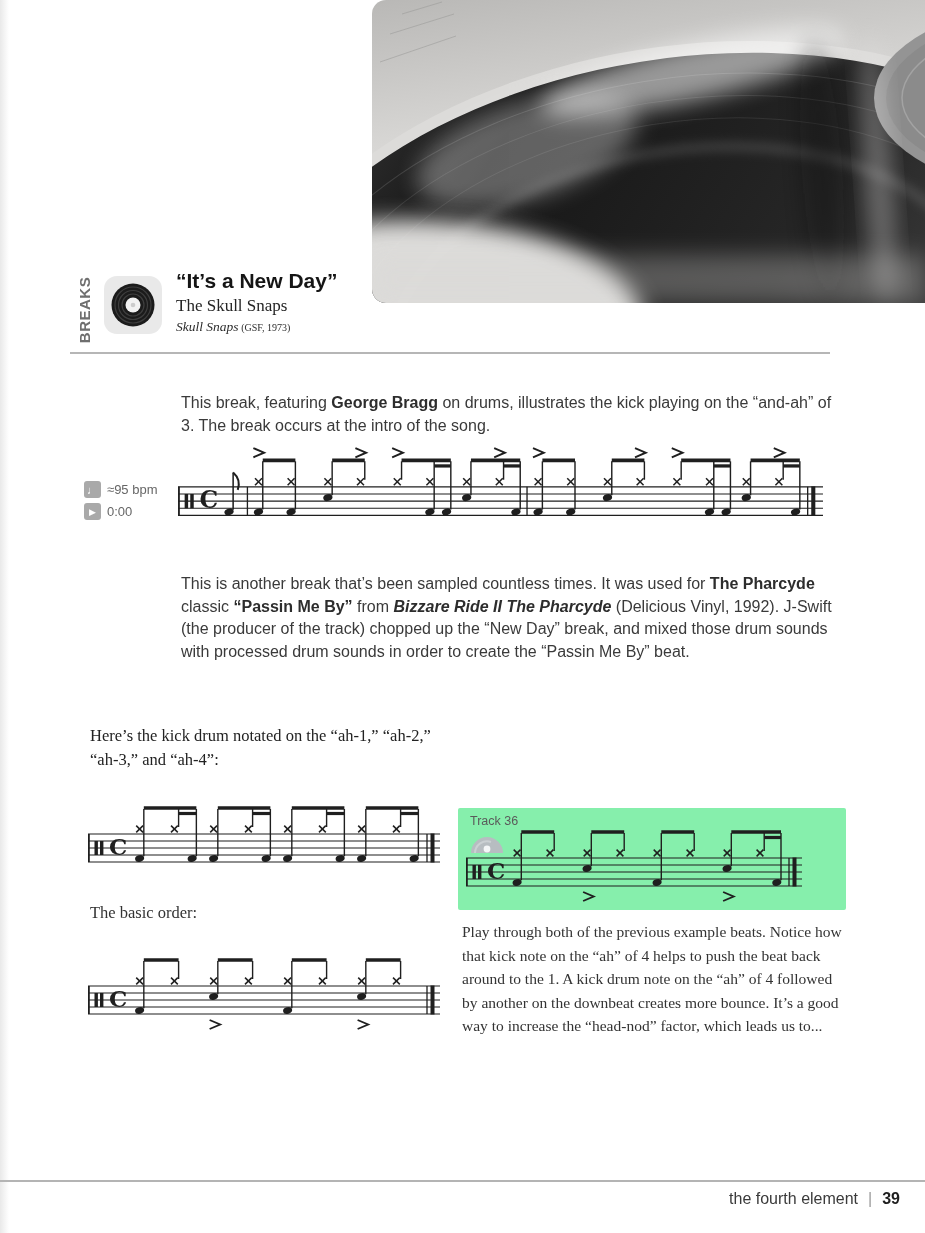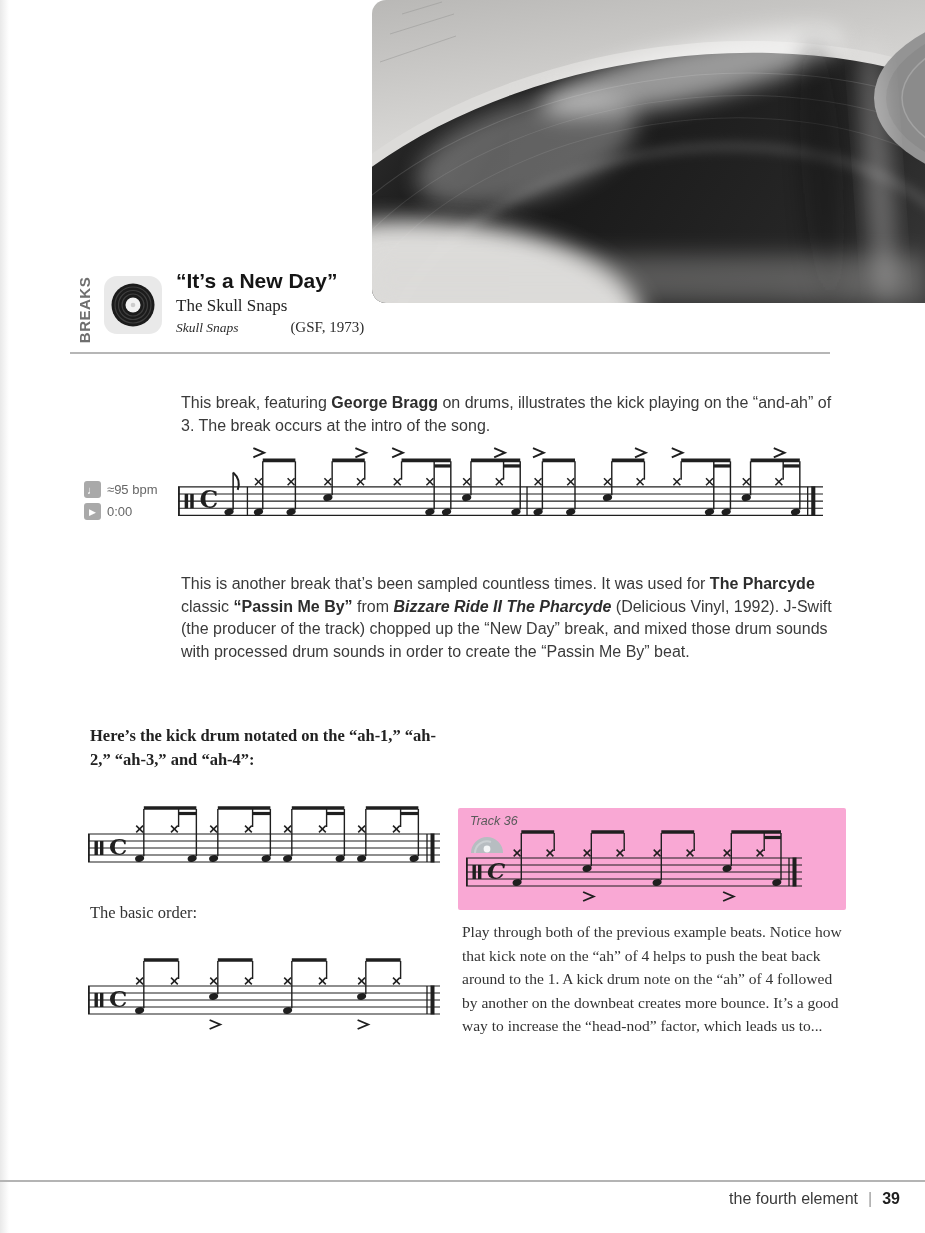--- a/index.html
+++ b/index.html
@@ -14,44 +14,44 @@
   
   .breaks-label{position:absolute;left:84px;top:310px;transform:translate(-50%,-50%) rotate(-90deg);
         font-weight:bold;font-size:15px;letter-spacing:.5px;color:#6f6f6f;white-space:nowrap;}
   .app-icon{position:absolute;left:104px;top:276px;width:58px;height:58px;background:#e9e9e9;
         border-radius:13px;display:flex;align-items:center;justify-content:center;}
   .hdr{position:absolute;left:176px;top:269px;}
   .hdr .title{font-size:21px;font-weight:bold;color:#151515;margin:0 0 3px 0;}
   .hdr .artist{font-family:"Liberation Serif",serif;font-size:17px;color:#242424;margin:0 0 3px 0;}
   .hdr .album-line{font-family:"Liberation Serif",serif;font-size:13.5px;color:#2c2c2c;}
   .hdr .album-line .al{font-style:italic;}
-  .hdr .album-line .ai{font-size:15px;margin-left:48px;}
+  .hdr .album-line .ai{font-size:10px;}
   .hrule{position:absolute;left:70px;top:352px;width:760px;height:2px;background:#b6b6b6;}
   
   .p-sans{position:absolute;font-size:16px;line-height:22.5px;color:#3a3a3a;margin:8px;}
   #intro{left:173px;top:384px;width:652px;}
   #sampled{left:173px;top:565px;width:656px;}
   .p-serif{position:absolute;font-family:"Liberation Serif",serif;font-size:15.5px;
         line-height:23.5px;color:#333;margin:0;}
   
   .playback{position:absolute;left:84px;top:481px;}
   .pb-row{display:flex;align-items:center;margin-bottom:5px;}
   .pb-ico{width:17px;height:17px;border-radius:3px;background:#a9a9a9;color:#fff;
         display:flex;align-items:center;justify-content:center;font-size:11px;margin-right:6px;}
   .pb-txt{font-size:13px;color:#666;}
   
-  #left-heading{left:90px;top:724px;width:362px;font-weight:bold;font-size:16.5px;line-height:24px;color:#222;}
+  #left-heading{left:90px;top:724px;width:362px;font-weight:normal;font-size:16.5px;line-height:24px;color:#222;}
   #basic-label{left:90px;top:901px;font-size:16.5px;}
   #rc-para1{left:462px;top:724px;width:384px;}
   #rc-para2{left:462px;top:920px;width:386px;}
   .staff{position:absolute;}
   #staff-main{left:178px;top:444px;}
   #staff-kickah{left:88px;top:792px;}
   #staff-basic{left:88px;top:944px;}
-  .track-box{position:absolute;left:458px;top:808px;width:388px;height:102px;background:#f9a8d4;border-radius:2px;font-style:italic;}
+  .track-box{position:absolute;left:458px;top:808px;width:388px;height:102px;background:#86efac;border-radius:2px;}
   .track-label{position:absolute;left:12px;top:6px;font-size:12.5px;color:#5a5a5a;}
   .disc-ico{position:absolute;left:12px;top:25px;cursor:pointer;}
   .track-box .staff{left:8px;top:8px;}
   
   .f-rule{position:absolute;left:0;top:1180px;width:925px;height:2px;background:#b4b4b4;}
   .footer{position:absolute;right:25px;top:1190px;font-size:16px;color:#3a3a3a;}
   .footer .sep{margin:0 10px;color:#9a9a9a;}
   .footer .pg{font-weight:bold;color:#1e1e1e;}
   b{color:#2d2d2d;}
   .i{font-style:italic;}

